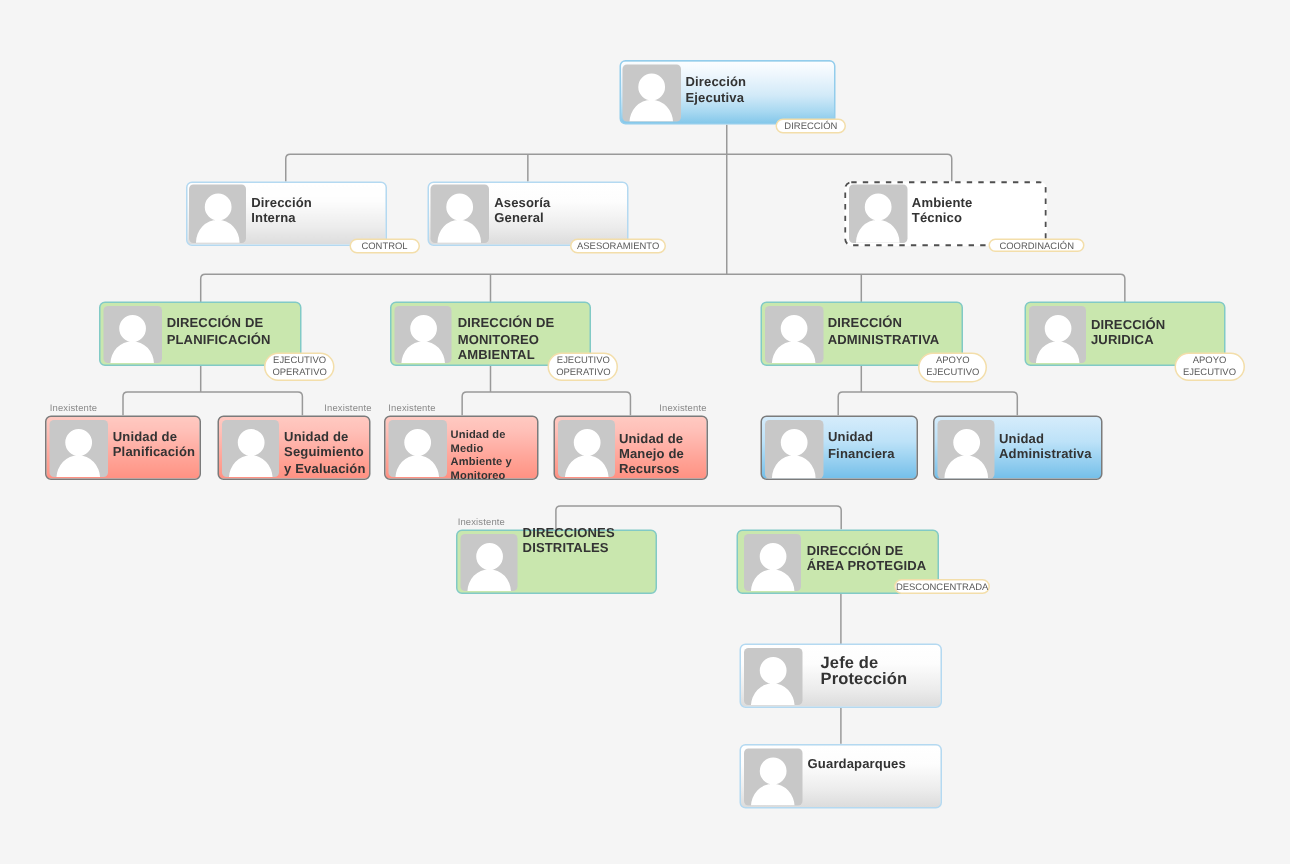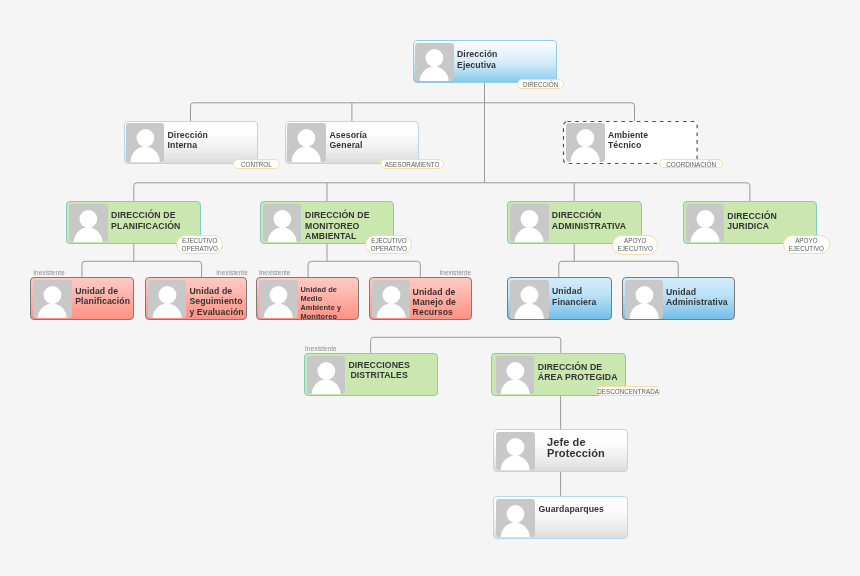--- a/index.html
+++ b/index.html
@@ -187,21 +187,21 @@
       </svg>
     </div>
     <div class="lbl" style="font-size: 8.7px; line-height: 10.2px; left: 666px; top: 286.769px;">Unidad
 Administrativa</div>
     <div class="card c-green" style="left: 303.6px; top: 352.8px; width: 134.5px; height: 43.2px;"></div>
     <div class="av" style="width: 38.4px; height: 38.4px; left: 306.7px; top: 355.8px;">
       <svg width="38.4" height="38.4" viewBox="0 0 100 100">
         <path fill="#ffffff" d="M50.5 15.8 a23.2 23.2 0 1 1 0 46.4 a23.2 23.2 0 1 1 0 -46.4 Z M12 101 a37.8 40 0 0 1 75.6 0 Z"></path>
       </svg>
     </div>
-    <div class="lbl" style="font-size: 8.7px; line-height: 10.2px; left: 348.4px; top: 360px; text-align: center;">DIRECCIONES
+    <div class="lbl" style="font-size: 8.7px; line-height: 10.2px; left: 348.4px; top: 350px;">DIRECCIONES
 DISTRITALES</div>
     <div class="note" style="left: 305.1px; top: 345.4px;">Inexistente</div>
     <div class="card c-green" style="left: 491px; top: 352.8px; width: 134.5px; height: 43.2px;"></div>
     <div class="av" style="width: 38.4px; height: 38.4px; left: 495.8px; top: 355.8px;">
       <svg width="38.4" height="38.4" viewBox="0 0 100 100">
         <path fill="#ffffff" d="M50.5 15.8 a23.2 23.2 0 1 1 0 46.4 a23.2 23.2 0 1 1 0 -46.4 Z M12 101 a37.8 40 0 0 1 75.6 0 Z"></path>
       </svg>
     </div>
     <div class="lbl" style="font-size: 8.7px; line-height: 10.2px; left: 537.8px; top: 361.969px;">DIRECCIÓN DE
 ÁREA PROTEGIDA</div>

